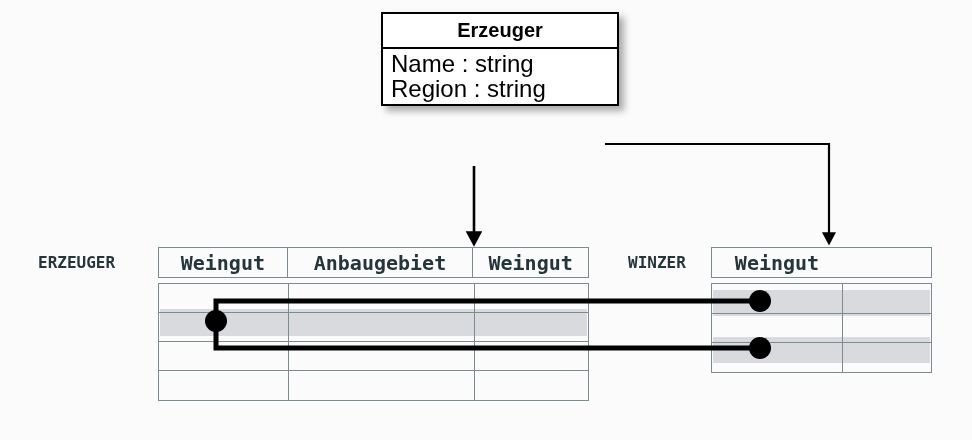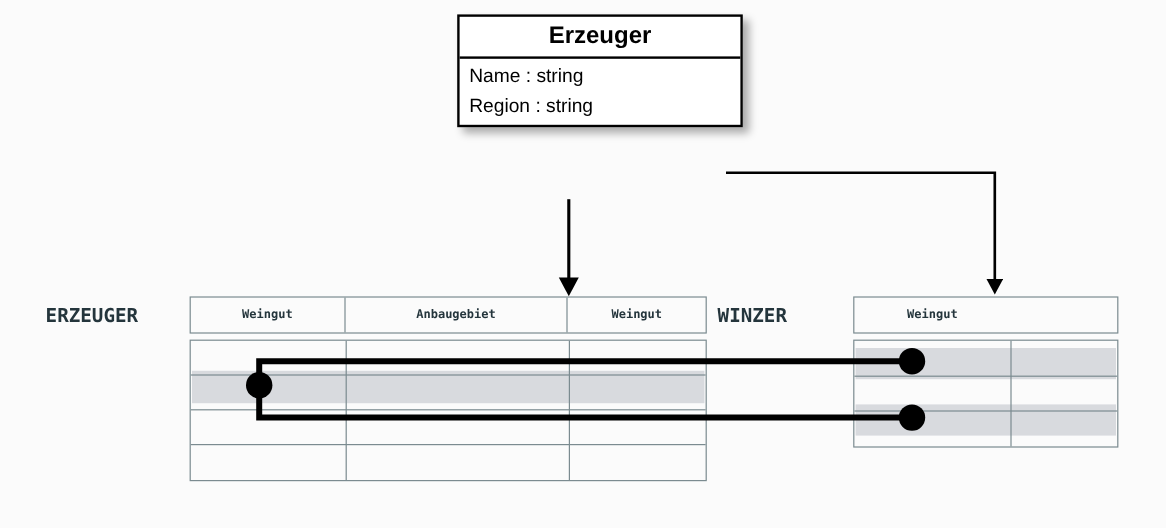--- a/index.html
+++ b/index.html
@@ -38,21 +38,21 @@
     line-height: 26px;
     padding: 3px 0 4px 0;
     border-bottom: 2px solid #000000;
     color: #000;
     white-space: nowrap;
   }
   .uml-attrs {
     padding: 2px 0 3px 0;
   }
   .uml-attr {
-    font-size: 16px;
+    font-size: 24px;
     line-height: 25px;
     padding-left: 8px;
     color: #000;
     white-space: nowrap;
   }
 
   
   .tbl-label {
     position: absolute;
     font-family: "DejaVu Sans Mono", "Liberation Mono", monospace;
@@ -71,21 +71,21 @@
     height: 31px;
     z-index: 3;
   }
   .tbl-header .cell {
     box-sizing: border-box;
     display: flex;
     align-items: center;
     justify-content: center;
     font-family: "DejaVu Sans Mono", "Liberation Mono", monospace;
     font-weight: bold;
-    font-size: 10px;
+    font-size: 20px;
     color: #24353c;
     border-right: 1px solid #7b8b90;
     white-space: nowrap;
   }
   .tbl-header .cell:last-child { border-right: none; }
 
   .tbl-body {
     position: absolute;
     box-sizing: border-box;
     border: 1px solid #7b8b90;
@@ -149,21 +149,21 @@
 
   <div class="tbl-body" style="left:158px; top:283px; width:431px; height:118px;">
     <div class="hl" style="top:25px; height:27px;"></div>
     <div class="rowsep" style="top:28px;"></div>
     <div class="rowsep" style="top:57px;"></div>
     <div class="rowsep" style="top:86px;"></div>
     <div class="colsep" style="left:129px;"></div>
     <div class="colsep" style="left:315px;"></div>
   </div>
 
-  <div class="tbl-label" style="left:598px; top:253px;">WINZER</div>
+  <div class="tbl-label" style="left:628px; top:253px;">WINZER</div>
 
   <div class="tbl-header" style="left:711px; top:247px; width:221px;">
     <div class="cell" style="width:130px;">Weingut</div>
   </div>
 
   <div class="tbl-body" style="left:711px; top:283px; width:221px; height:90px;">
     <div class="hl" style="top:6px; height:26px;"></div>
     <div class="hl" style="top:53px; height:26px;"></div>
     <div class="rowsep" style="top:29px;"></div>
     <div class="rowsep" style="top:58px;"></div>

